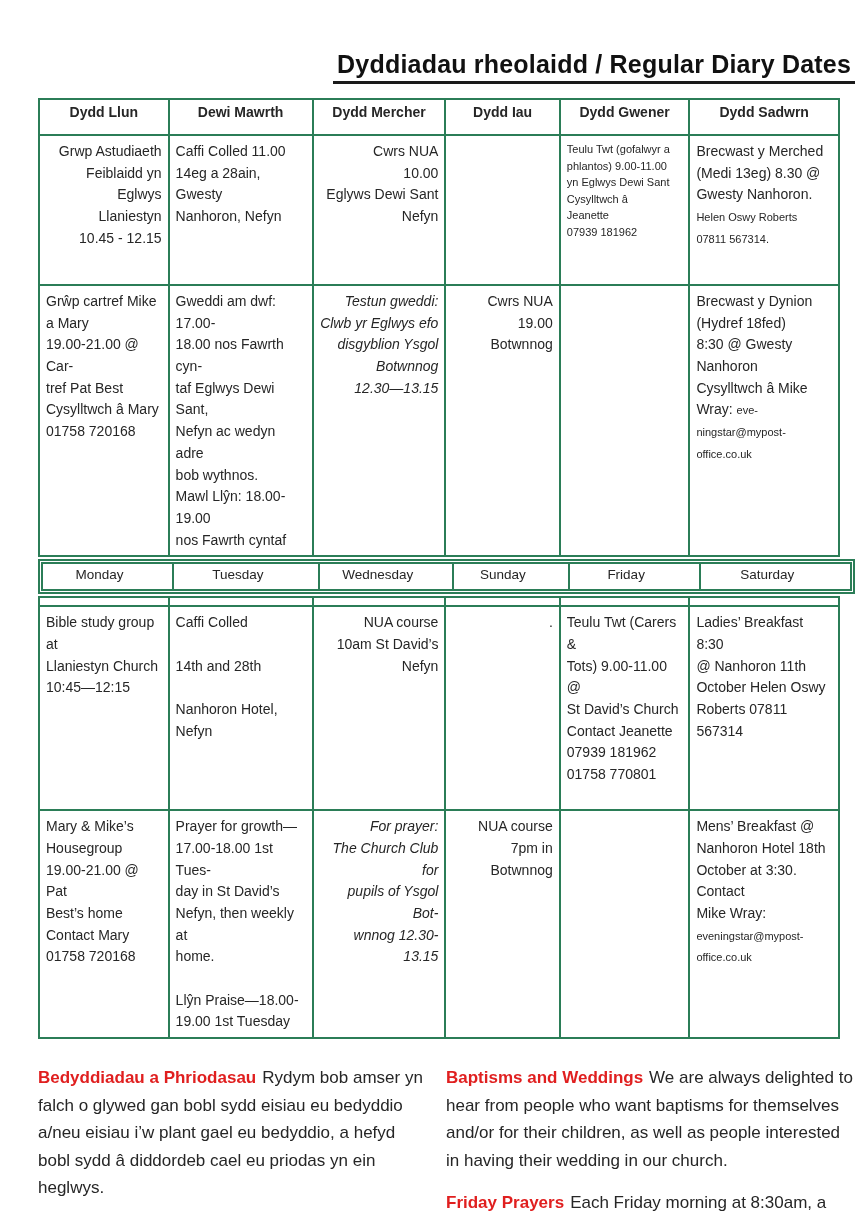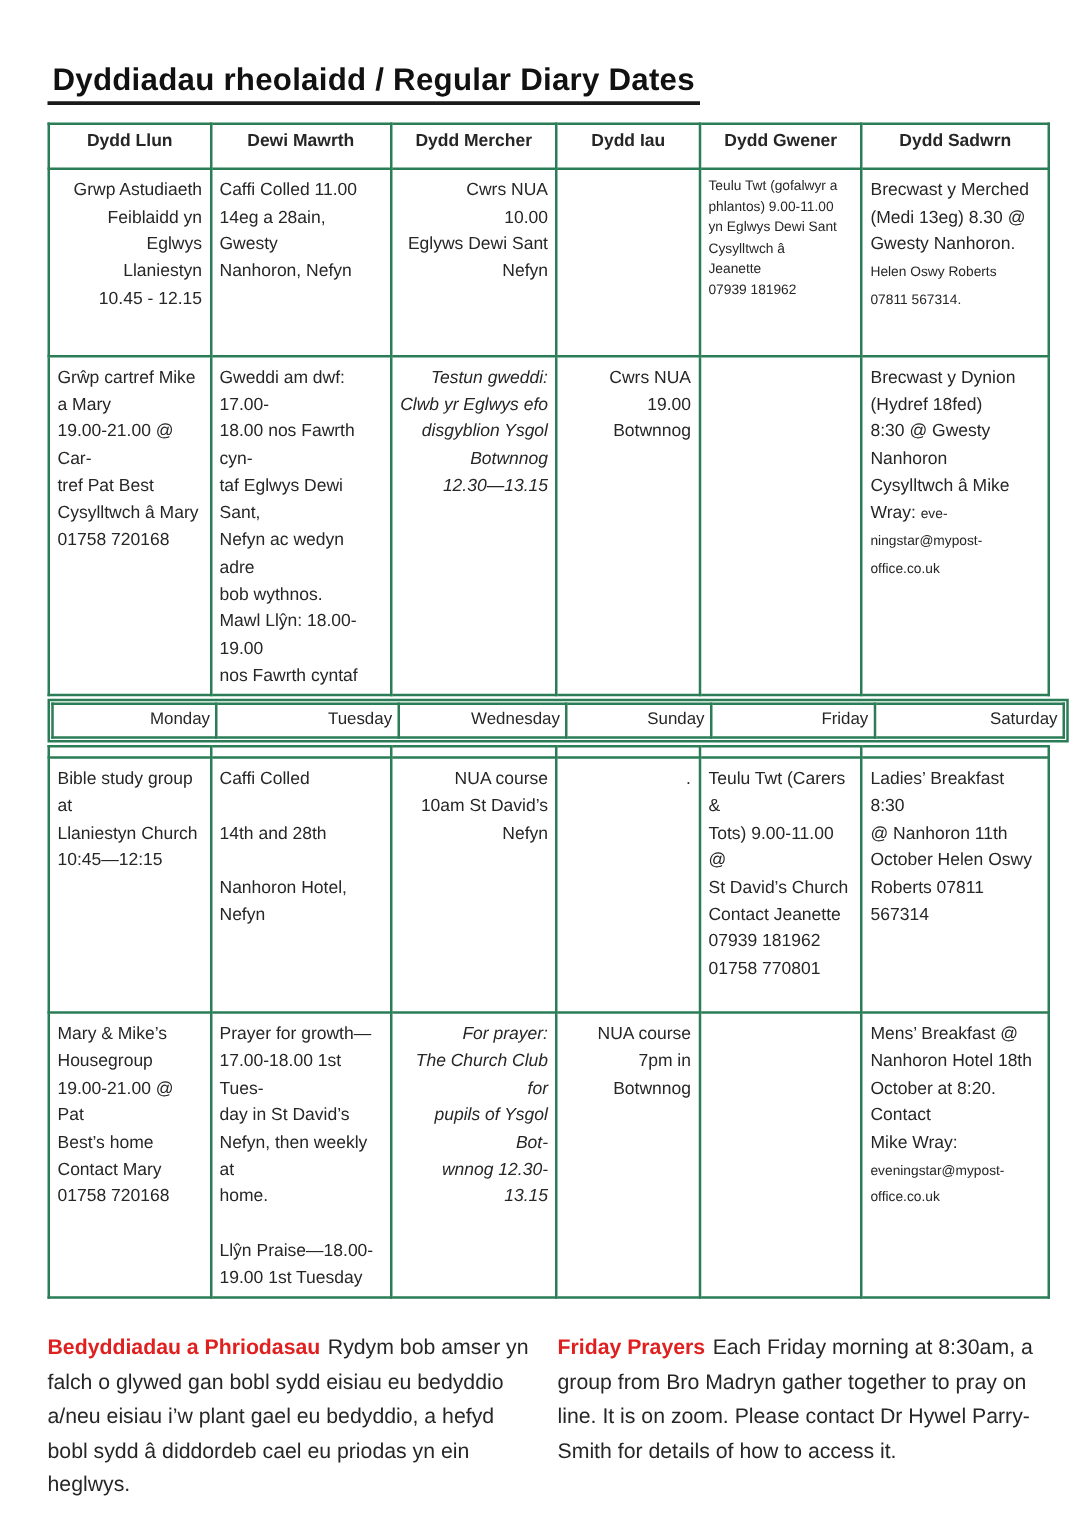--- a/index.html
+++ b/index.html
@@ -10,21 +10,21 @@
   *{box-sizing:border-box;}
   html,body{margin:0;padding:0;background:#ffffff;}
   body{
     width:862px;height:1220px;
     font-family:"Liberation Sans",sans-serif;
     color:var(--ink);
     overflow:hidden;
   }
   .sheet{width:862px;height:1220px;padding:50px 7px 0 38px;background:#fff;}
 
-  .title-wrap{text-align:left;margin:0 0 14px 0;}
+  .title-wrap{text-align:right;margin:0 0 14px 0;}
   .title{
     display:inline-block;
     font-size:25px;font-weight:bold;color:#111;
     border-bottom:3px solid #1a1a1a;
     padding:0 4px 2px 4px;
     letter-spacing:.2px;
   }
 
   table{border-collapse:collapse;table-layout:fixed;width:802px;}
   td{
@@ -49,22 +49,22 @@
   tr.e2 td{height:186px;}
   tr.sp td{height:9px;padding:0;}
 
   .strip-wrap{
     border:2px solid var(--green);
     width:817px;
     padding:1px;
     margin:2px 0 2px 0;
   }
   .strip td{
-    height:20px;padding:1px 4px 3px 4px;
-    text-align:right;vertical-align:middle;
+    height:20px;padding:1px 20px 3px 4px;
+    text-align:center;vertical-align:middle;
     font-weight:normal;font-size:13.5px;
   }
 
   .notes{
     display:flex;gap:14px;
     width:817px;
     margin-top:25px;
   }
   .ncol{flex:1;}
   .ncol-left{max-width:394px;}
@@ -288,39 +288,42 @@
       <td>
             <div class="cell ctr">NUA course
 7pm in Botwnnog</div>
           </td>
       <td>
             <div class="cell lft"></div>
           </td>
       <td>
             <div class="cell lft"><span>Mens’ Breakfast @
 Nanhoron Hotel 18th
-October at 8:20.
+October at 3:30.
 Contact
 Mike Wray:
 </span><span class="sm">eveningstar@mypost-
 office.co.uk</span></div>
           </td>
     </tr>
   </tbody>
     </table>
 
   <div class="notes">
     <div class="ncol ncol-left">
       <p class="note">
         <span class="note-head">Bedyddiadau a Phriodasau</span><span>Rydym bob amser yn falch o glywed gan bobl sydd eisiau eu bedyddio a/neu eisiau i’w plant gael eu bedyddio, a hefyd bobl sydd â diddordeb cael eu priodas yn ein heglwys.</span>
       </p>
       <p class="note">
         <span class="note-head">Breakfast Gwener</span><span>Bob bore Gwener am 8:30yb, mae criw o Fro Madryn yn ymgynnull i weddïo ar-lein. Mae ar zoom. Cysylltwch â Dr Hywel Parry-Smith am fanylion ar sut i gael mynediad iddo.</span>
       </p>
     </div>
     <div class="ncol">
       <p class="note">
+        <span class="note-head">Baptisms and Weddings</span><span>We are always delighted to hear from people who want baptisms for themselves and/or for their children, as well as people interested in having their wedding in our church.</span>
+      </p>
+      <p class="note">
         <span class="note-head">Friday Prayers</span><span>Each Friday morning at 8:30am, a group from Bro Madryn gather together to pray on line. It is on zoom. Please contact Dr Hywel Parry-Smith for details of how to access it.</span>
       </p>
     </div>
   </div>
 
 </div>
 
 </body></html>

